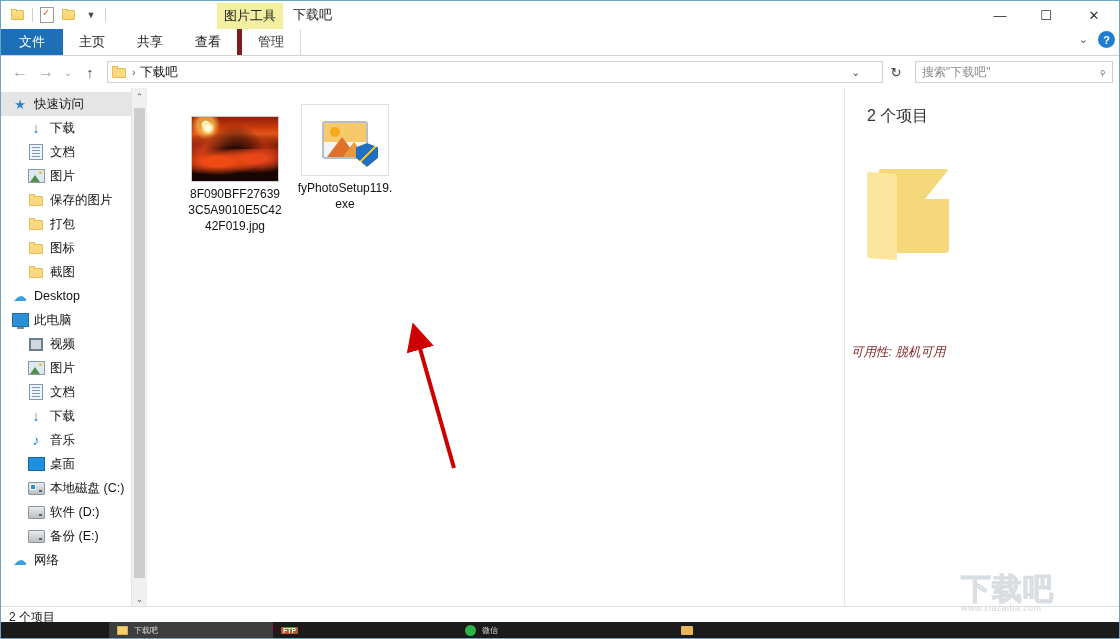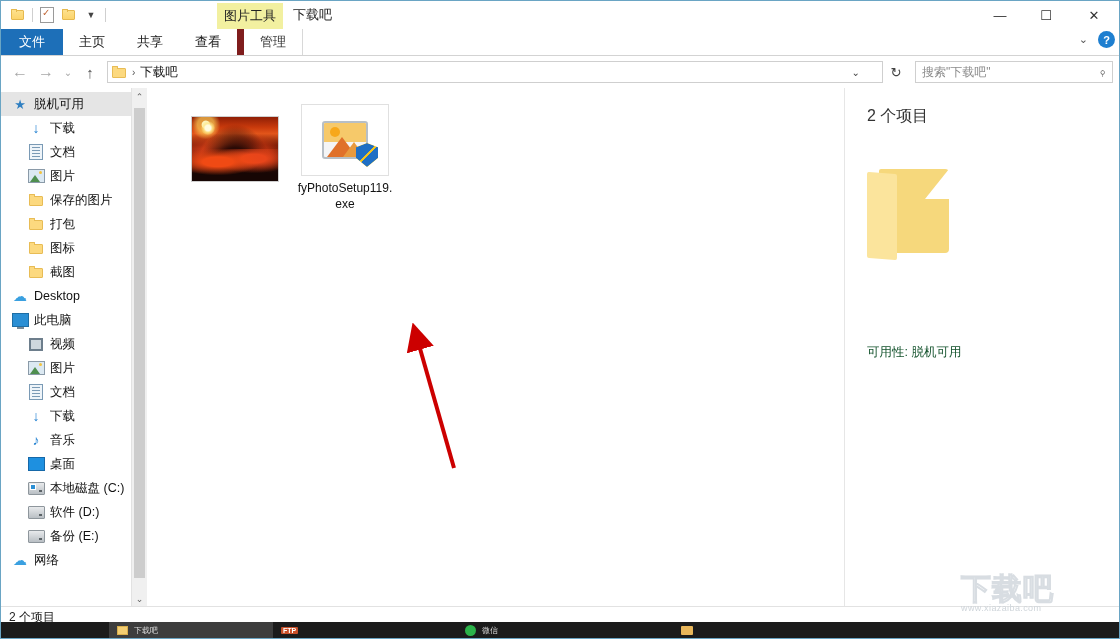--- a/index.html
+++ b/index.html
@@ -33,21 +33,21 @@
   .wbtns{position:absolute;right:0;top:0;display:flex;}
   .wbtn{width:46px;height:28px;display:flex;align-items:center;justify-content:center;
         font-size:13px;color:#333;}
   .wbtn.close{width:50px;}
 
   
   .ribbonbar{position:relative;height:26px;background:#fff;border-bottom:1px solid #d3d3d3;}
   .tabs{display:flex;height:26px;align-items:stretch;}
   .tab{display:flex;align-items:center;justify-content:center;padding:0 16px;font-size:13px;color:#222;}
   .tab.file{background:#1d6fb8;color:#fff;padding:0 18px;}
-  .tab.mgmt{border-left:7px solid #7f1d1d;border-right:1px solid #d8d8d8;color:#333;}
+  .tab.mgmt{border-left:5px solid #7f1d1d;border-right:1px solid #d8d8d8;color:#333;}
   .ribbon-right{position:absolute;right:4px;top:2px;display:flex;align-items:center;gap:10px;}
   .chev{font-size:11px;color:#555;}
   .helpbtn{width:17px;height:17px;border-radius:50%;background:#1e7fd0;color:#fff;
            font-size:11px;display:flex;align-items:center;justify-content:center;font-weight:bold;}
 
   
   .addrbar{height:32px;display:flex;align-items:center;padding:0 6px;gap:0;background:#fff;}
   .navbtn{width:26px;height:26px;display:flex;align-items:center;justify-content:center;
           font-size:16px;color:#a8a8a8;}
   .navbtn.up{color:#555;font-size:15px;}
@@ -155,21 +155,21 @@
 
   
   .details{width:274px;background:#fff;padding:18px 0 0 22px;box-sizing:border-box;position:relative;}
   .det-title{font-size:16px;color:#333;}
   .det-folder{margin-top:38px;width:86px;height:92px;position:relative;}
   .det-folder .back{position:absolute;left:12px;top:4px;width:70px;height:84px;background:#f6d87c;border-radius:2px 4px 4px 2px;}
   .det-folder .front{position:absolute;left:0;top:8px;width:30px;height:86px;background:#fbe49c;
       border-radius:2px;transform:skewY(4deg);}
   .det-folder .notch{position:absolute;left:58px;top:4px;width:24px;height:30px;background:#fff;
       clip-path:polygon(100% 0,100% 100%,0 100%);}
-  .det-avail{position:absolute;left:22px;top:256px;font-size:12.5px;color:#14532d;}
+  .det-avail{position:absolute;left:6px;top:256px;font-size:12.5px;color:#7f1d1d;font-style:italic;}
 
   
   .statusbar{position:absolute;left:0;bottom:10px;height:22px;width:100%;background:#fff;
      border-top:1px solid #e2e2e2;display:flex;align-items:center;padding-left:8px;box-sizing:border-box;
      font-size:12px;color:#222;}
 
   
   .taskbar{position:absolute;left:0;bottom:0;width:100%;height:16px;background:#1b1b1b;display:flex;align-items:center;}
   .tb-seg{height:16px;display:flex;align-items:center;gap:6px;padding:0 8px;}
   .tb-seg.hl{background:#3d3d3d;}
@@ -258,21 +258,21 @@
   </div>
 
   <div class="body">
 
     <div class="sidebar">
       <div class="navlist" id="navlist">
           <div class="navrow lvl0 sel">
             <span class="nav-ico">
               <span class="i-star">★</span>
             </span>
-            <span class="nav-label">脱机可用</span>
+            <span class="nav-label">快速访问</span>
           </div>
           <div class="navrow lvl1">
             <span class="nav-ico">
               <span class="i-dl">↓</span>
             </span>
             <span class="nav-label">下载</span>
             <span class="pin">⇥</span>
           </div>
           <div class="navrow lvl1">
             <span class="nav-ico">
@@ -393,20 +393,21 @@
           </div>
       </div>
     </div>
 
     <div class="filearea">
 
       <div class="fitem" style="left:40px;top:18px;">
         <div class="fthumb">
           <div class="thumb-img"></div>
         </div>
+        <div class="fname">8F090BFF276393C5A9010E5C4242F019.jpg</div>
       </div>
 
       <div class="fitem" style="left:150px;top:12px;">
         <div class="fthumb">
           <div class="exe-box">
             <div class="exe-ico">
               <div class="sky"></div>
                 <div class="sun"></div>
                 <div class="mtn"></div>
                 <div class="mtn2"></div>

